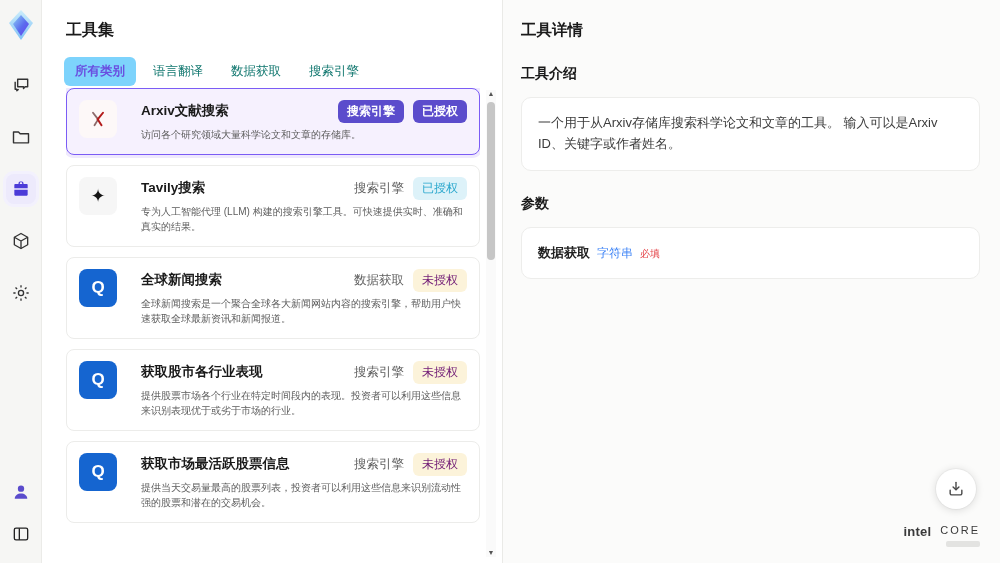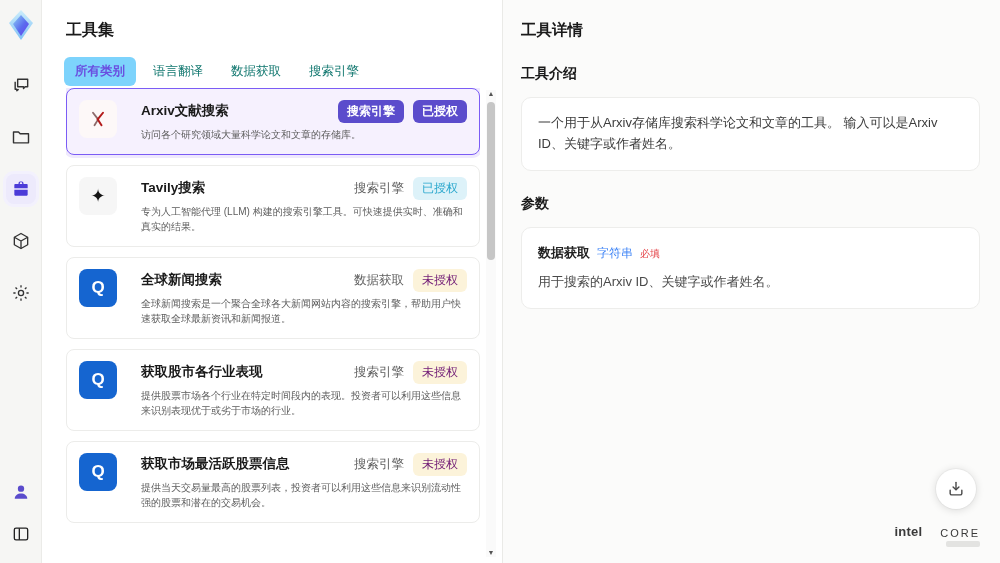--- a/index.html
+++ b/index.html
@@ -95,21 +95,21 @@
   .param-required { font-size:10px; color:#e5484d; }
   .param-desc { margin-top:9px; font-size:13px; color:#4a4a4a; }
 
   
   .download-btn {
     position:absolute; right:24px; bottom:54px; width:40px; height:40px; border-radius:50%;
     background:#fff; box-shadow:0 1px 8px rgba(0,0,0,.14), 0 0 0 1px rgba(0,0,0,.03);
     display:flex; align-items:center; justify-content:center; cursor:pointer;
   }
   .brand { position:absolute; right:20px; bottom:16px; text-align:right; }
-  .brand-row { display:flex; align-items:flex-end; gap:18px; justify-content:flex-end; }
+  .brand-row { display:flex; align-items:flex-start; gap:9px; justify-content:flex-end; }
   .brand-intel { font-size:13px; font-weight:bold; color:#3a3a3a; letter-spacing:.2px; }
   .brand-core { font-size:11px; color:#3a3a3a; letter-spacing:2px; text-transform:uppercase; }
   .brand-sub-bar { margin-top:2px; margin-left:auto; width:34px; height:6px; background:#d9d9d6; border-radius:2px; opacity:.7; }
 
   svg { display:block; }
 </style>
 </head>
 <body>
 
 <div class="rail">
@@ -297,21 +297,20 @@
     <span>一个用于从Arxiv存储库搜索科学论文和文章的工具。 输入可以是Arxiv ID、关键字或作者姓名。</span>
   </div>
 
   <div class="section-heading">参数</div>
   <div class="info-box">
     <div class="param-head">
       <span class="param-name">数据获取</span>
       <span class="param-type">字符串</span>
       <span class="param-required">必填</span>
     </div>
-    <div class="param-desc">用于搜索的Arxiv ID、关键字或作者姓名。</div>
   </div>
 </div>
 
 <div class="download-btn">
   <span>
     <svg width="20" height="20" viewBox="0 0 24 24" fill="none" stroke="#4a4a4a" stroke-width="1.7" stroke-linecap="round" stroke-linejoin="round">
       <path d="M12 4v8.5"></path>
       <path d="M8.5 9.5L12 13l3.5-3.5"></path>
       <path d="M5 13.5v4A1.8 1.8 0 0 0 6.8 19h10.4a1.8 1.8 0 0 0 1.8-1.5v-4"></path>
     </svg>

